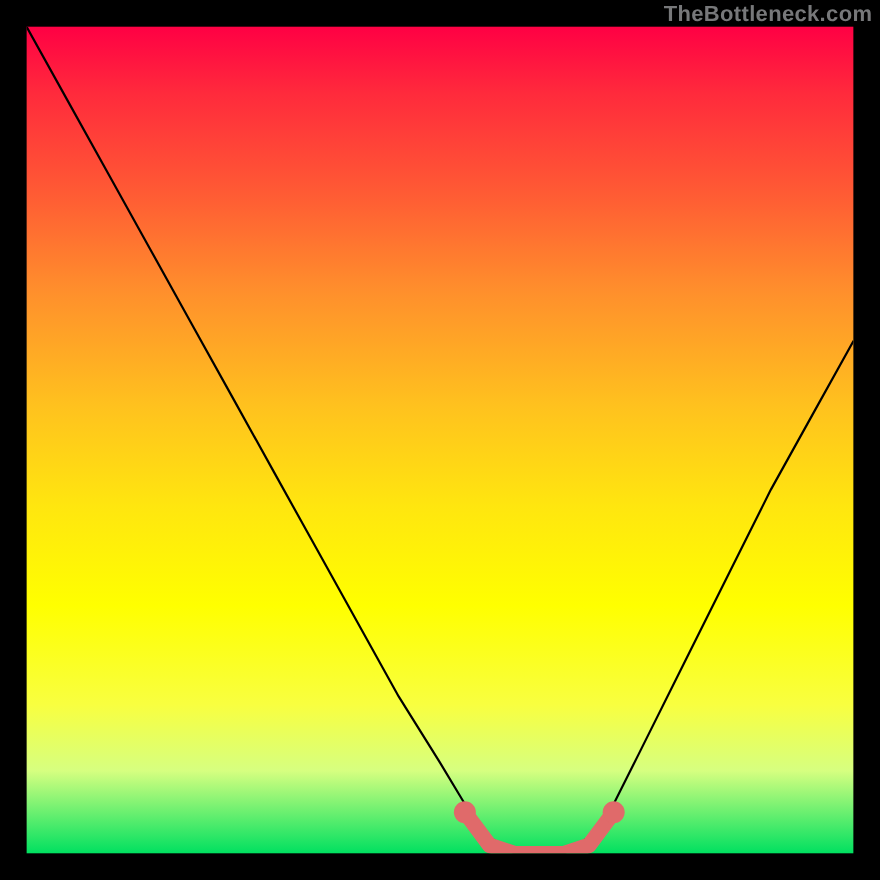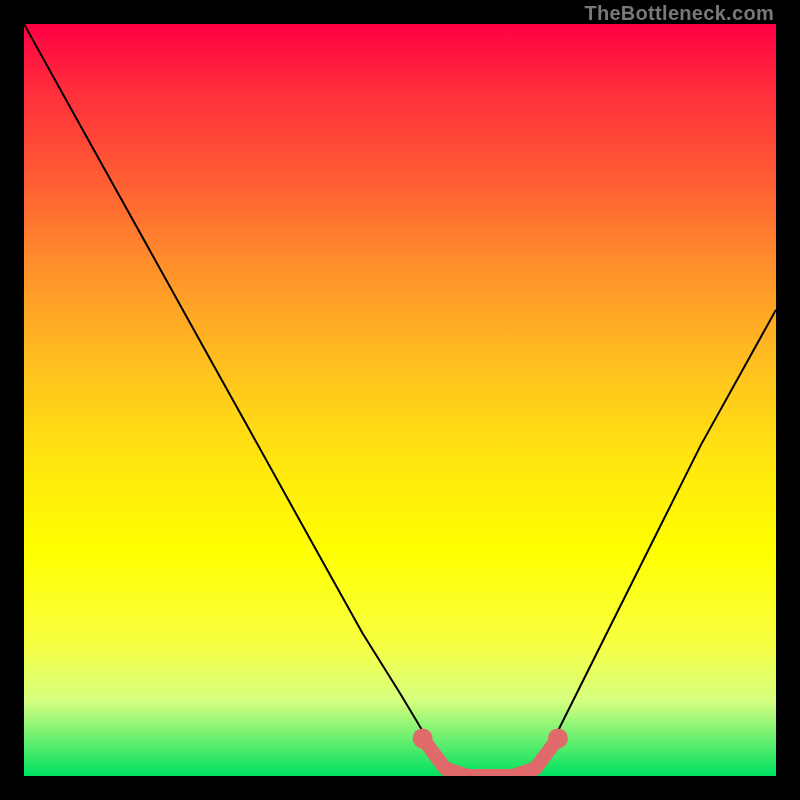--- a/index.html
+++ b/index.html
@@ -10,21 +10,21 @@
       #ff0044 0%,
       #ff2a3c 8%,
       #ff5a34 20%,
       #ff8f2c 32%,
       #ffc21e 46%,
       #ffe60f 58%,
       #ffff00 70%,
       #f8ff40 82%,
       #d6ff80 90%,
       #00e060 100%);}
-  .watermark{position:absolute;right:26px;top:2px;font-size:20px;font-weight:600;color:#77787a;letter-spacing:0.3px}
+  .watermark{position:absolute;right:7px;top:2px;font-size:20px;font-weight:600;color:#77787a;letter-spacing:0.3px}
   svg.curve{position:absolute;left:0;top:0;width:100%;height:100%}
 </style>
 </head>
 <body>
 
 <div class="frame">
   <div class="watermark">TheBottleneck.com</div>
   <div class="plot-area">
     <div class="gradient"></div>
     <svg class="curve" viewBox="0 0 752 752" preserveAspectRatio="none">

